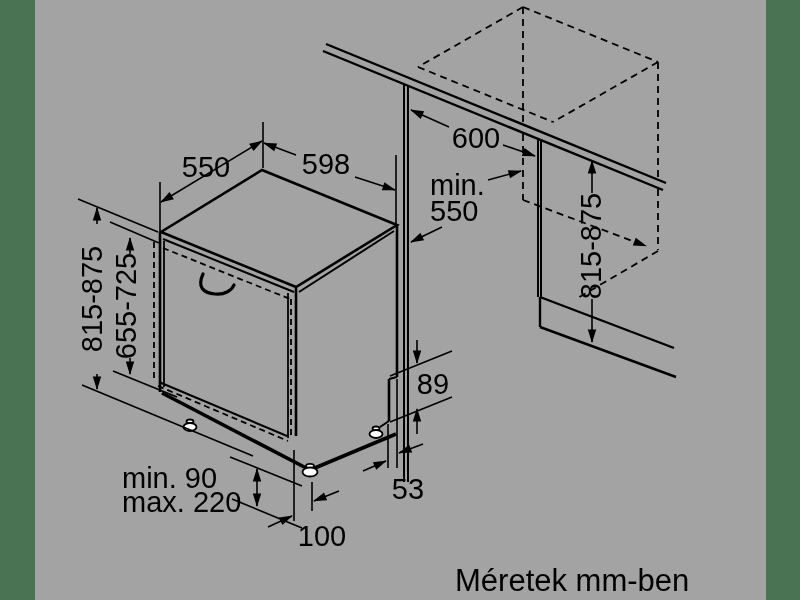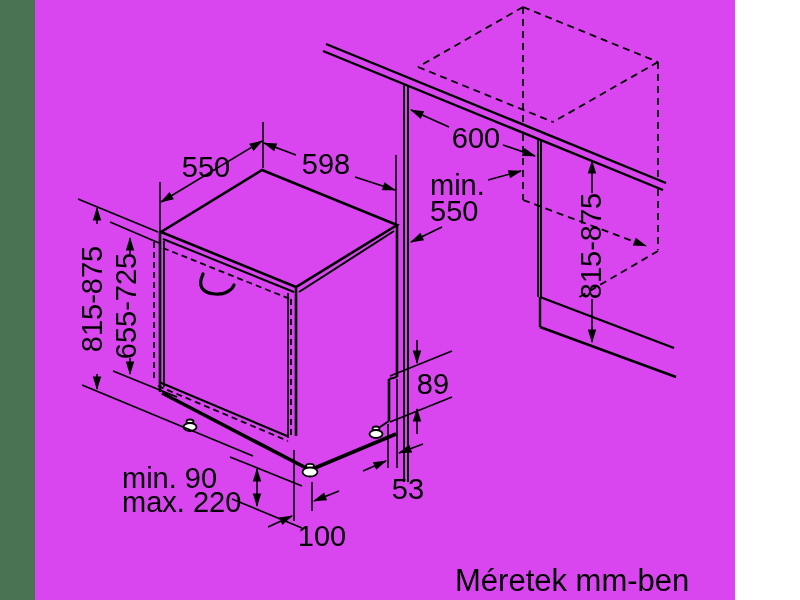--- a/index.html
+++ b/index.html
@@ -1,16 +1,16 @@
 <!DOCTYPE html>
 <html><head>
 <meta charset="utf-8">
 <style>
   html,body{margin:0;padding:0;background:#ffffff;}
-  .stage{position:relative;width:735px;height:600px;background:#d946ef;overflow:hidden;}
+  .stage{position:relative;width:800px;height:600px;background:#a3a3a3;overflow:hidden;}
   svg{display:block;}
   text{font-family:"Liberation Sans","DejaVu Sans",sans-serif;fill:#000;}
   .dim-text{font-size:29px;}
   .caption-text{font-size:31px;}
   .ln{stroke:#000;fill:none;}
   .dash{stroke-dasharray:7 5;}
   .dash2{stroke-dasharray:6 4;}
 </style>
 </head>
 <body>

